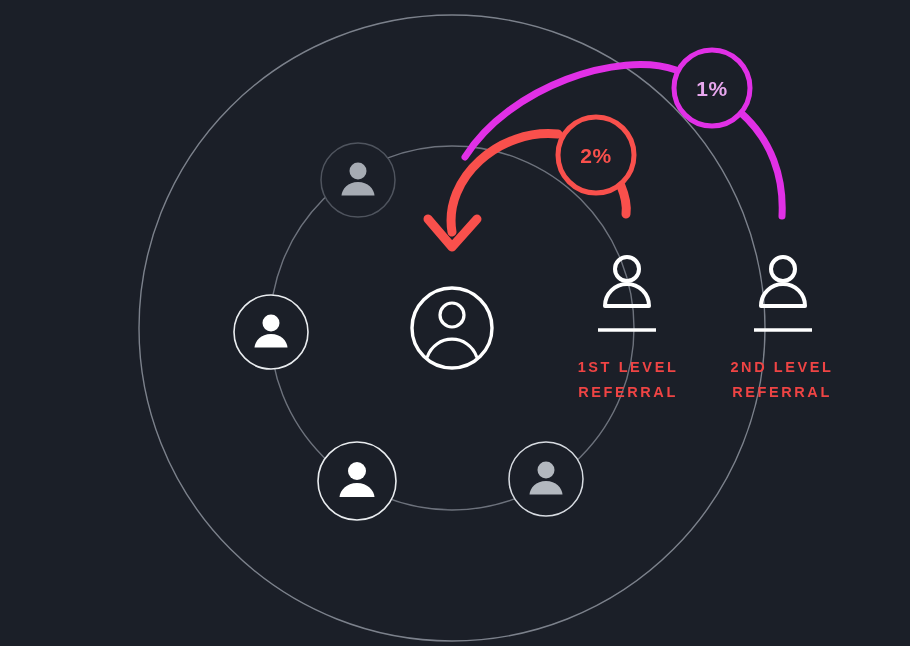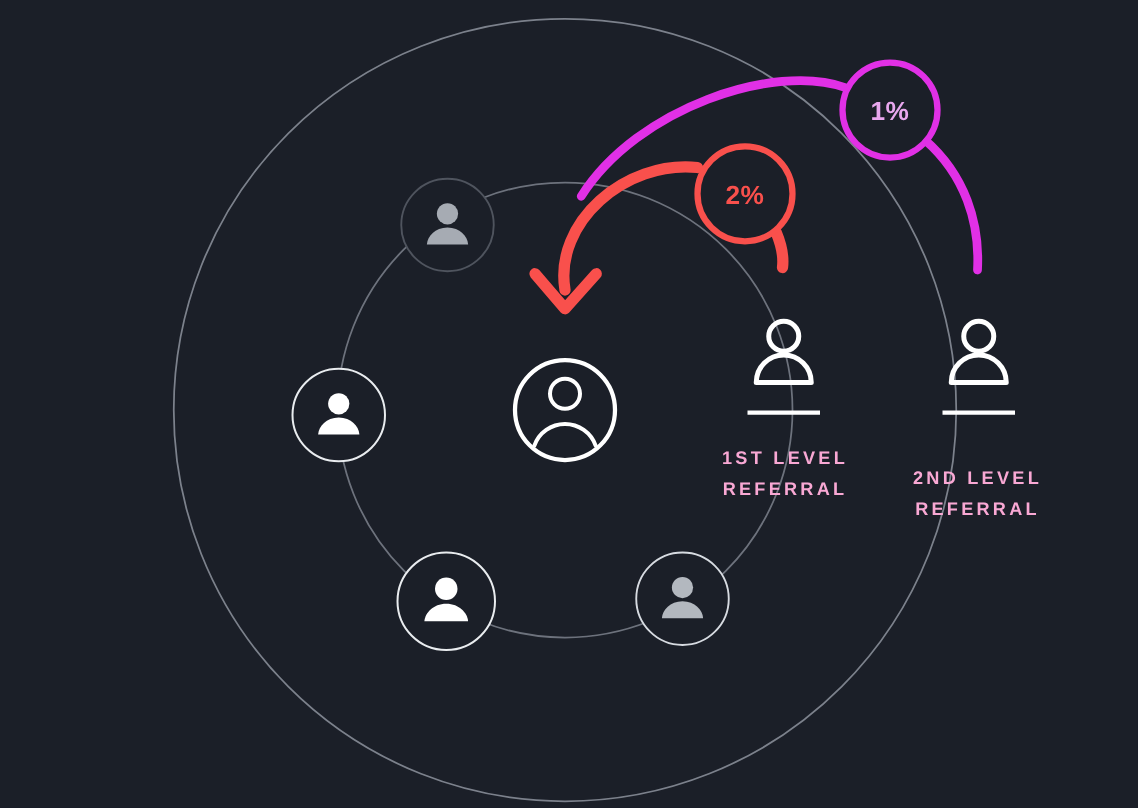--- a/index.html
+++ b/index.html
@@ -31,32 +31,32 @@
   }
   .badge-text {
     font-family: "Liberation Sans", sans-serif;
     font-weight: bold;
     font-size: 21px;
     letter-spacing: 0.5px;
   }
   .ref-label {
     position: absolute;
     text-align: center;
-    color: #f9a8d4;
+    color: #ef4444;
     font-family: "Liberation Sans", sans-serif;
     font-weight: bold;
     font-size: 14.5px;
     letter-spacing: 2.6px;
     line-height: 25px;
     text-transform: uppercase;
     white-space: pre-line;
     user-select: none;
   }
   #label-first { left: 538px; top: 355px; width: 180px; }
-  #label-second { left: 692px; top: 371px; width: 180px; }
+  #label-second { left: 692px; top: 355px; width: 180px; }
 </style>
 </head>
 <body>
 
 <div id="diagram-root">
 
   <svg class="layer" viewBox="0 0 910 646">
     <circle cx="452" cy="328" r="313" fill="none" stroke="#8a8f9a" stroke-width="1.4" opacity="0.88"></circle>
     <circle cx="452" cy="328" r="182" fill="none" stroke="#8a8f9a" stroke-width="1.4" opacity="0.75"></circle>
   </svg>

